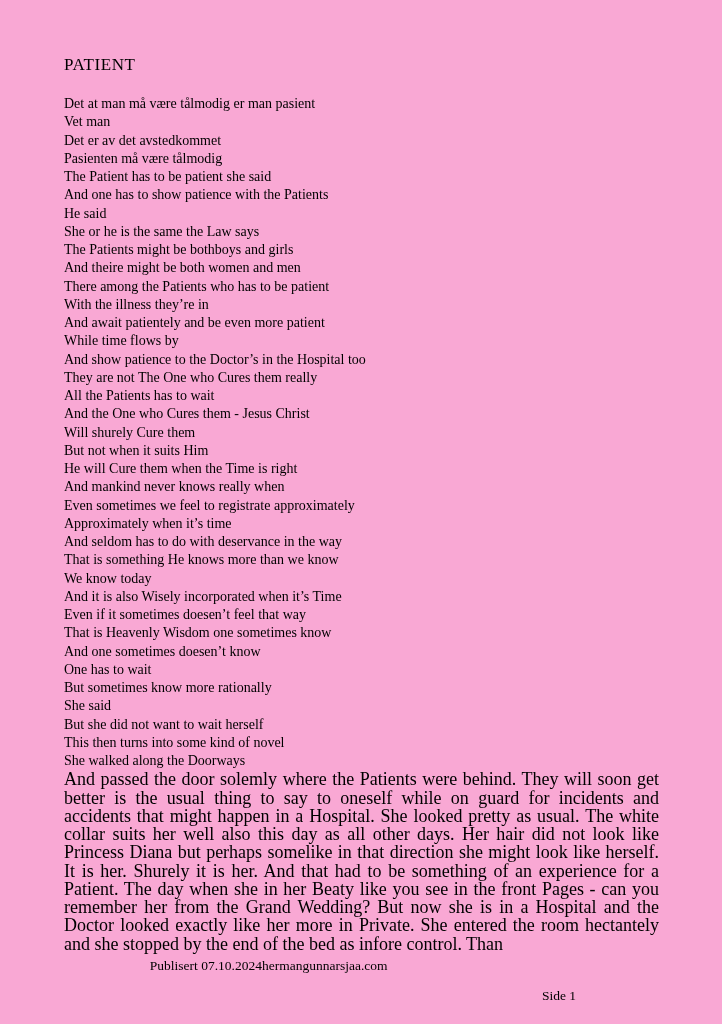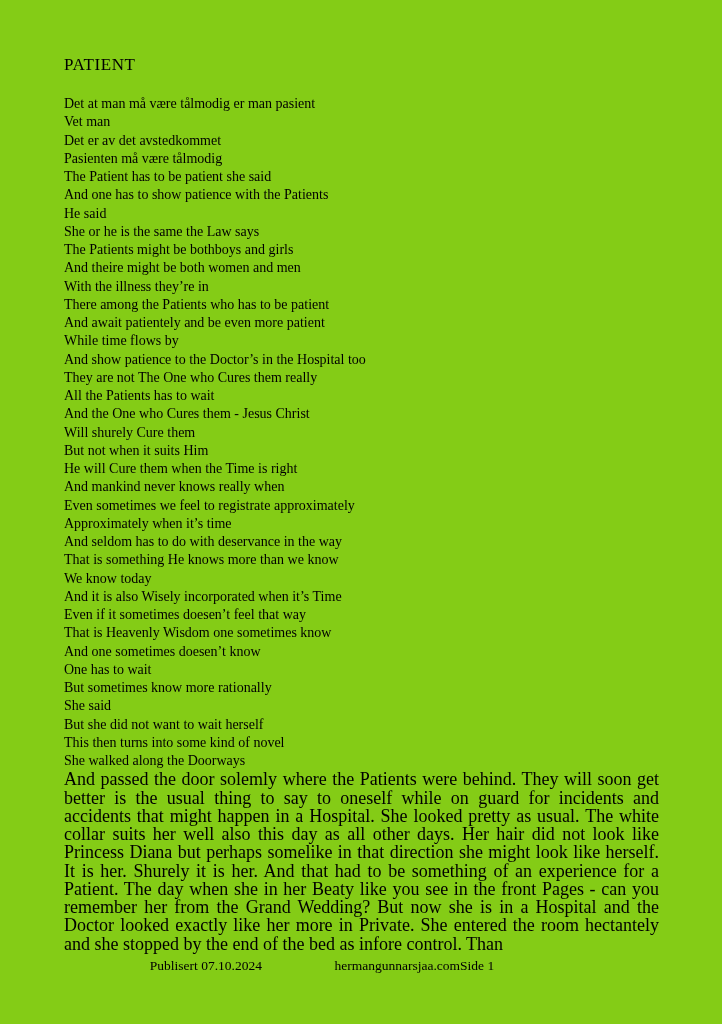--- a/index.html
+++ b/index.html
@@ -2,21 +2,21 @@
 <html><head>
 <meta charset="utf-8">
 <style>
   * { margin: 0; padding: 0; box-sizing: border-box; }
   html, body { background: #e8e8e8; }
   .page {
     position: relative;
     width: 722px;
     height: 1024px;
     margin: 0 auto;
-    background: #84cc16;
+    background: #f9a8d4;
     color: #000000;
     font-family: "Liberation Serif", serif;
     overflow: hidden;
   }
   .content {
     position: absolute;
     left: 64px;
     top: 55px;
     width: 595px;
   }
@@ -42,43 +42,43 @@
   .footer {
     position: absolute;
     left: 64px;
     right: 64px;
     top: 957px;
     display: flex;
     font-size: 13.5px;
     line-height: 17px;
   }
   .footer .f-left  { flex: 1; text-align: right; }
-  .footer .f-center{ flex: 1; text-align: right; }
-  .footer .f-right { flex: 1; text-align: left; }
+  .footer .f-center{ flex: 1; text-align: left; }
+  .footer .f-right { flex: 1; text-align: center; margin-top: 30px; }
 </style>
 </head>
 <body>
 
 <div class="page">
   <div class="content">
     <h1 class="doc-title">PATIENT</h1>
 
     <div class="poem">
         <div class="poem-line">Det at man må være tålmodig er man pasient</div>
         <div class="poem-line">Vet man</div>
         <div class="poem-line">Det er av det avstedkommet</div>
         <div class="poem-line">Pasienten må være tålmodig</div>
         <div class="poem-line">The Patient has to be patient she said</div>
         <div class="poem-line">And one has to show patience with the Patients</div>
         <div class="poem-line">He said</div>
         <div class="poem-line">She or he is the same the Law says</div>
         <div class="poem-line">The Patients might be bothboys and girls</div>
         <div class="poem-line">And theire might be both women and men</div>
+        <div class="poem-line">There among the Patients who has to be patient</div>
         <div class="poem-line">With the illness they’re in</div>
-        <div class="poem-line">There among the Patients who has to be patient</div>
         <div class="poem-line">And await patientely and be even more patient</div>
         <div class="poem-line">While time flows by</div>
         <div class="poem-line">And show patience to the Doctor’s in the Hospital too</div>
         <div class="poem-line">They are not The One who Cures them really</div>
         <div class="poem-line">All the Patients has to wait</div>
         <div class="poem-line">And the One who Cures them - Jesus Christ</div>
         <div class="poem-line">Will shurely Cure them</div>
         <div class="poem-line">But not when it suits Him</div>
         <div class="poem-line">He will Cure them when the Time is right</div>
         <div class="poem-line">And mankind never knows really when</div>

